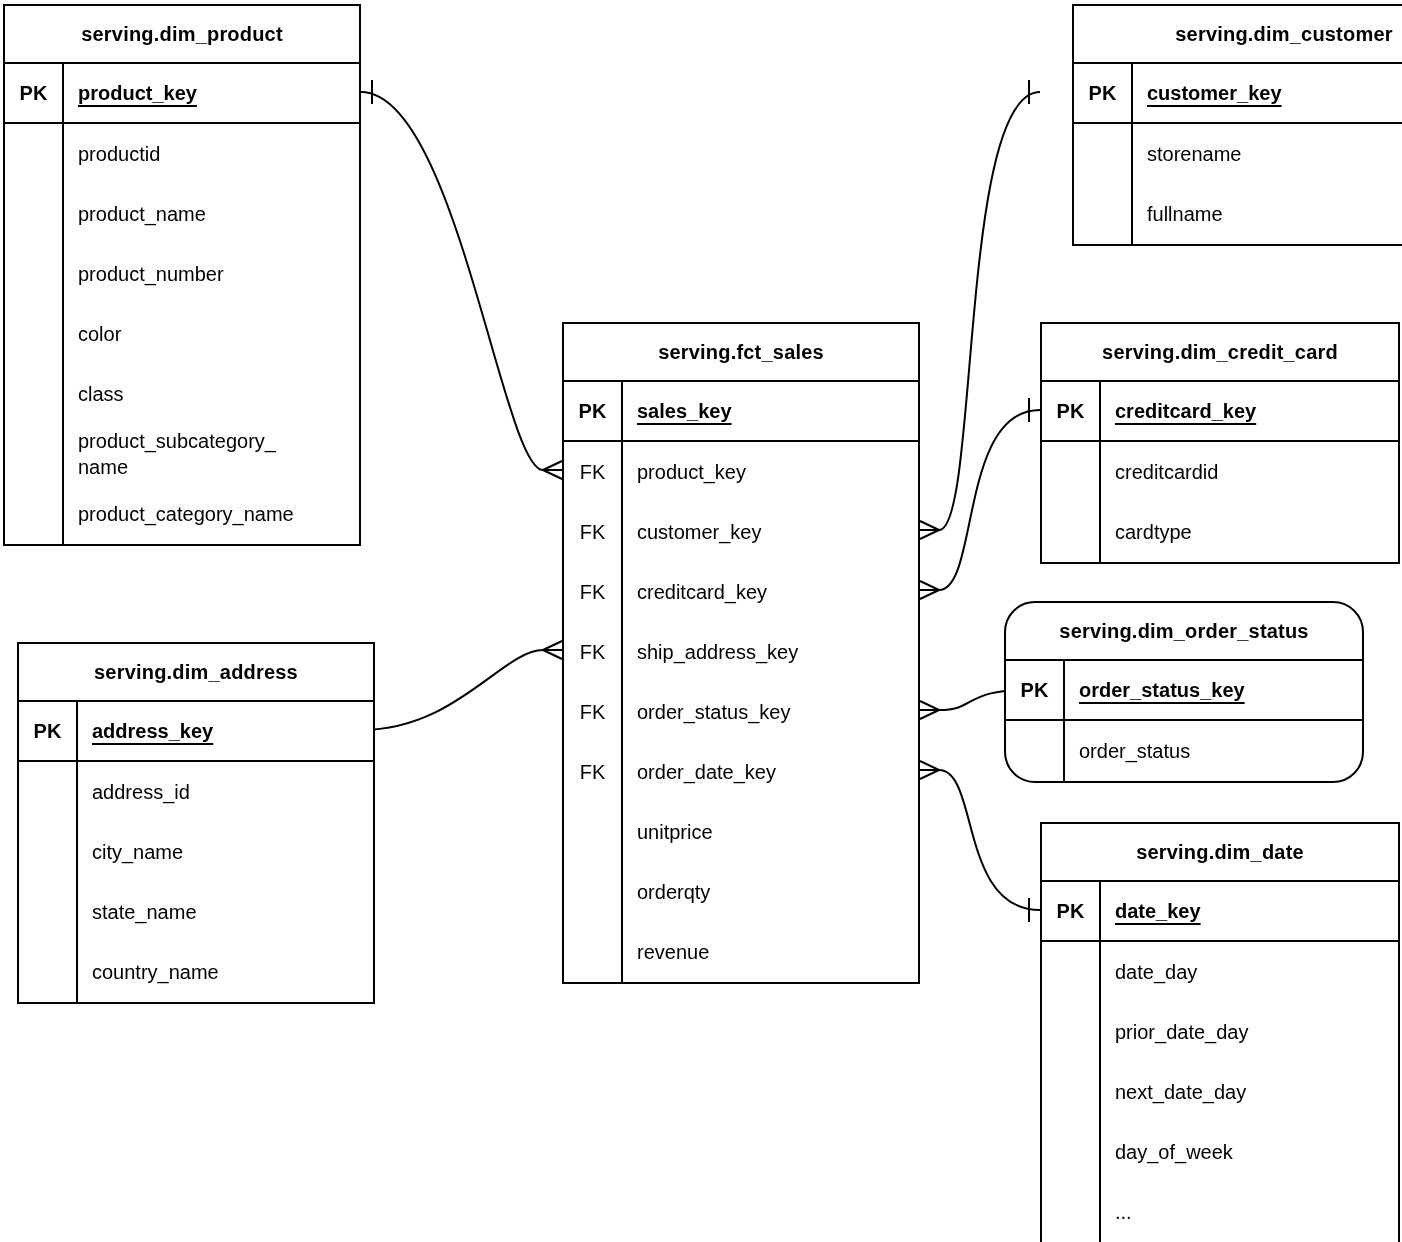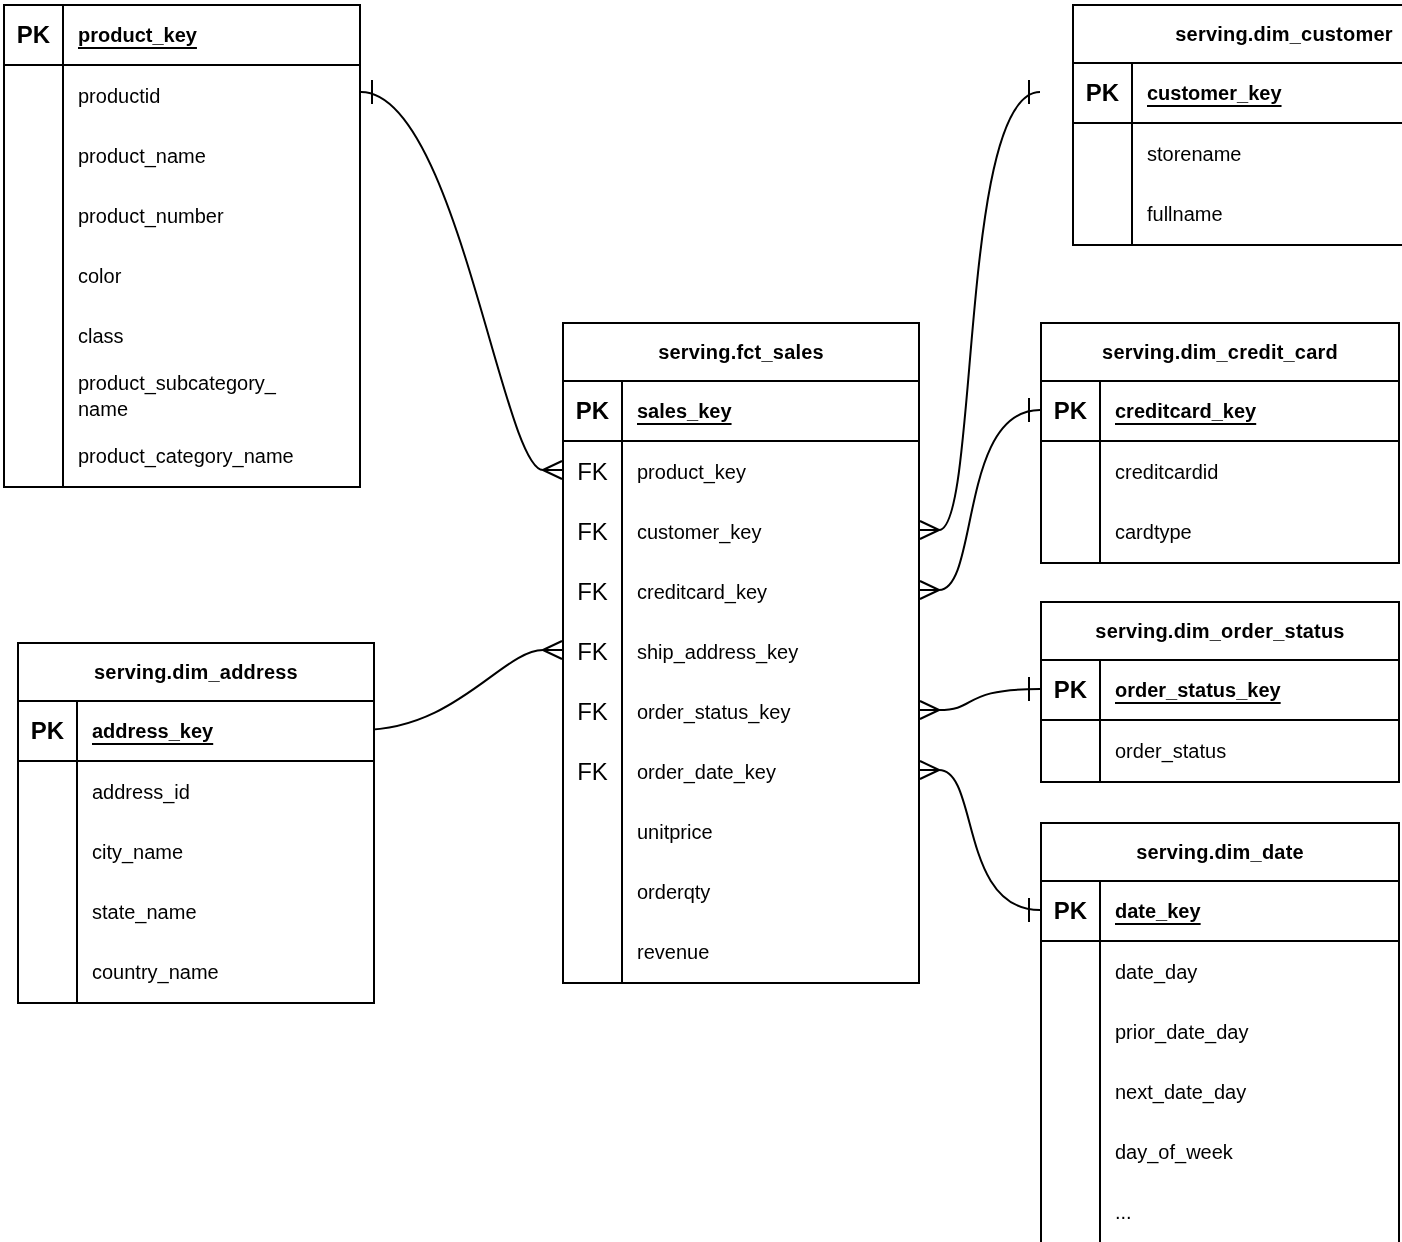--- a/index.html
+++ b/index.html
@@ -16,21 +16,21 @@
     height:56px;border-bottom:2px solid #000;
     display:flex;align-items:center;justify-content:center;
     font-weight:700;font-size:20px;letter-spacing:.2px;
   }
   .tbl-body{position:relative;}
   .sep{position:absolute;left:57px;top:0;bottom:0;width:2px;background:#000;}
   .row{display:flex;align-items:center;height:60px;box-sizing:border-box;}
   .row.key{border-bottom:2px solid #000;}
   .tag{
     width:57px;flex:0 0 57px;display:flex;align-items:center;justify-content:center;
-    font-size:24px;
+    font-size:20px;
   }
   .tag.pk{font-weight:700;}
   .name{
     padding-left:16px;font-size:20px;line-height:26px;white-space:pre-line;
   }
   .row.key .name{
     font-weight:700;text-decoration:underline;
     text-decoration-thickness:2px;text-underline-offset:5px;
   }
 </style>
@@ -64,20 +64,21 @@
         <path d="M 939 710 L 920 701 M 939 710 L 920 710 M 939 710 L 920 719"></path>
         <path d="M 1029 677 L 1029 701"></path>
       </g>
       <g fill="none" stroke="#000000" stroke-width="2">
         <path d="M 1040 910 C 959.2 910, 979 770, 939 770"></path>
         <path d="M 939 770 L 920 761 M 939 770 L 920 770 M 939 770 L 920 779"></path>
         <path d="M 1029 898 L 1029 922"></path>
       </g>
     </svg>
 <div class="tbl" style="left: 3px; top: 4px; width: 358px;">
+      <div class="tbl-header">serving.dim_product</div>
       <div class="tbl-body">
         <div class="row key">
           <div class="tag pk">PK</div>
           <div class="name">product_key</div>
         </div>
         <div class="row">
           <div class="tag"></div>
           <div class="name">productid</div>
         </div>
         <div class="row">
@@ -183,21 +184,21 @@
           <div class="tag"></div>
           <div class="name">creditcardid</div>
         </div>
         <div class="row">
           <div class="tag"></div>
           <div class="name">cardtype</div>
         </div>
         <div class="sep"></div>
       </div>
     </div>
-    <div class="tbl" style="left: 1040px; top: 601px; width: 360px;">
+    <div class="tbl" style="left: 1004px; top: 601px; width: 360px; border-radius: 31px;">
       <div class="tbl-header">serving.dim_order_status</div>
       <div class="tbl-body">
         <div class="row key">
           <div class="tag pk">PK</div>
           <div class="name">order_status_key</div>
         </div>
         <div class="row">
           <div class="tag"></div>
           <div class="name">order_status</div>
         </div>

